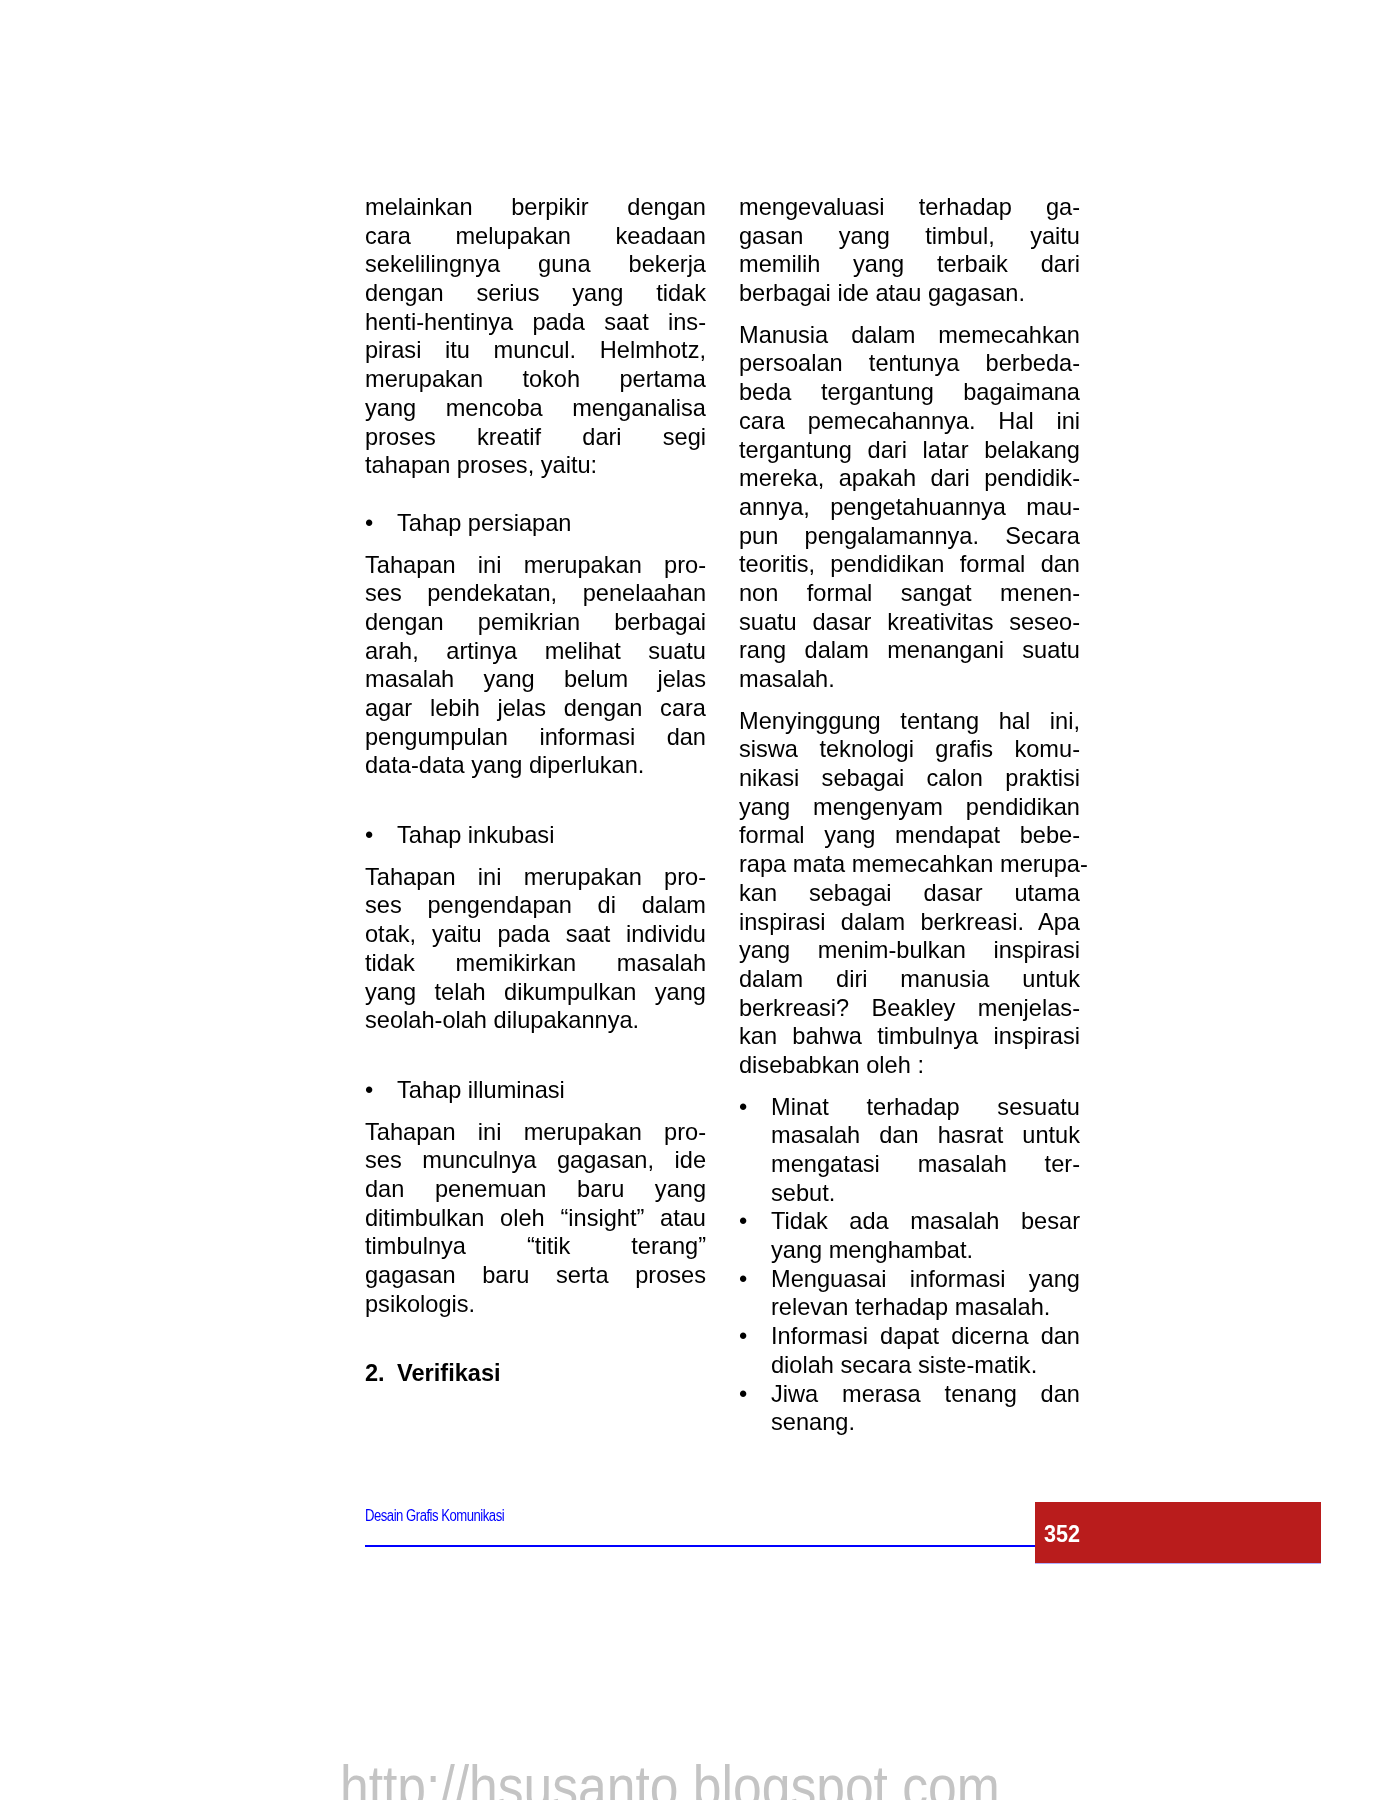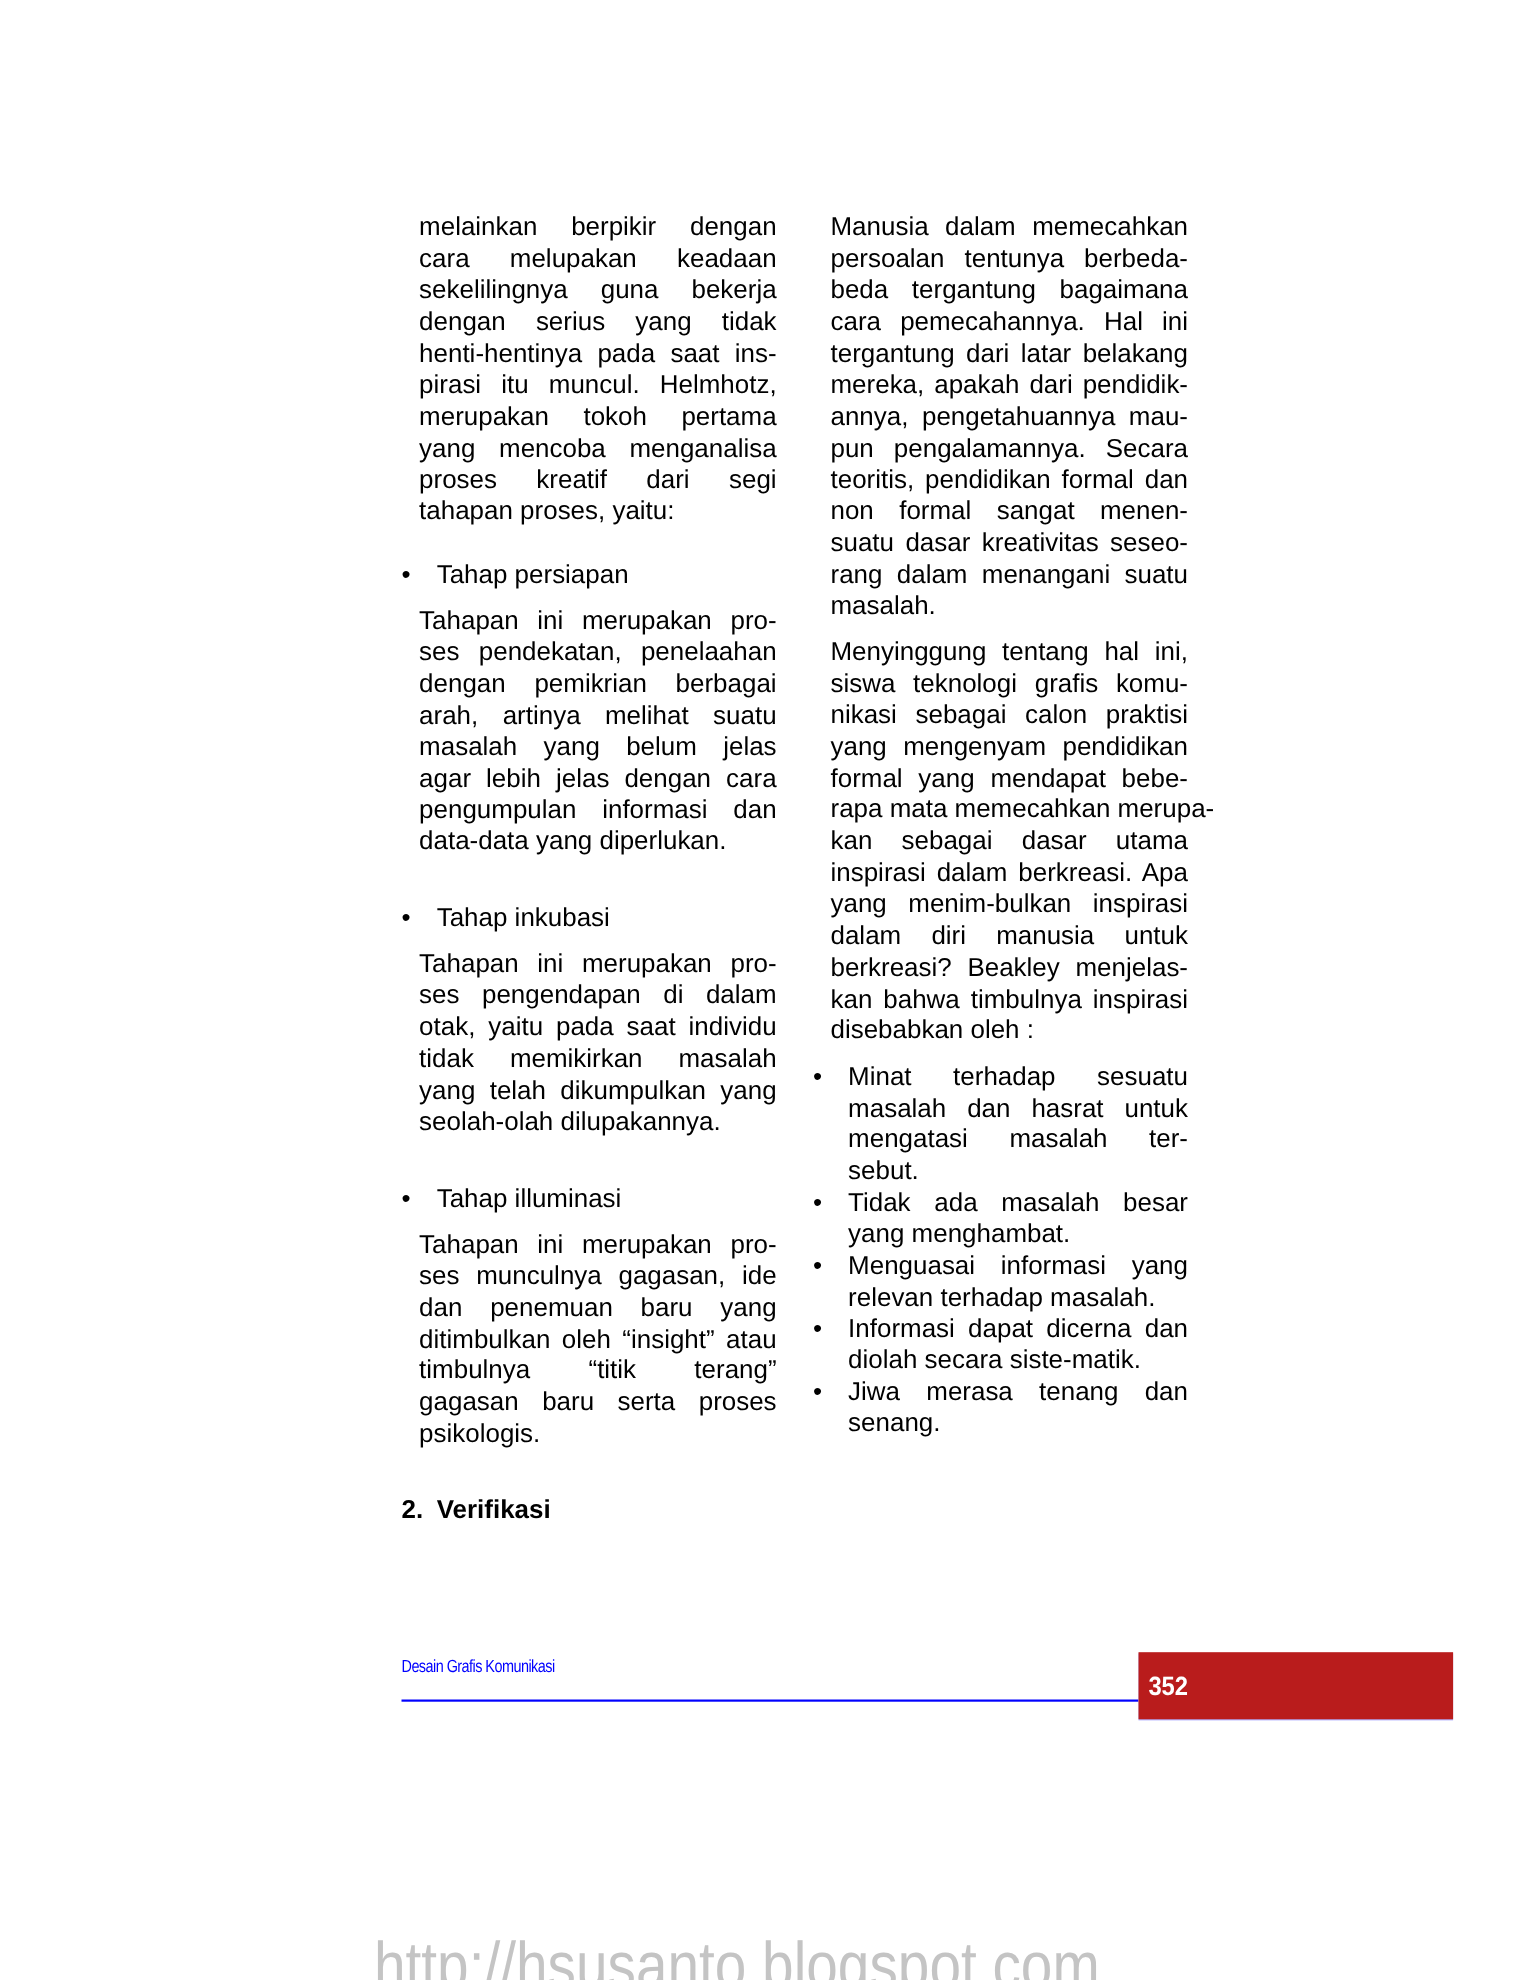--- a/index.html
+++ b/index.html
@@ -4,21 +4,21 @@
 <style>
   html, body { margin:0; padding:0; background:#ffffff; }
   body { width:1390px; height:1800px; position:relative; overflow:hidden;
          font-family:"Liberation Sans", sans-serif; color:#000; }
   .col { position:absolute; top:193px; width:341px; }
   #col-left { left:365px; }
   #col-right { left:739px; }
   .line { font-size:23.6px; line-height:28.7px; height:28.7px; white-space:nowrap;
           text-align:justify; text-align-last:justify; display:block; overflow:visible; }
   .line.last { text-align-last:left; }
-  .para { margin:0 0 13px 16px; }
+  .para { margin:0 0 13px 0; }
   .gap-lg { height:28px; }
   .bullet-head { position:relative; padding-left:32px; margin:0 0 13px 0; }
   .bullet-head .dot { position:absolute; left:0; top:0; font-size:23.6px; line-height:28.7px; }
   .blist { margin:0; padding:0; }
   .bitem { position:relative; padding-left:32px; }
   .bitem .dot { position:absolute; left:0; top:0; font-size:23.6px; line-height:28.7px; }
   .heading { font-weight:bold; font-size:23.6px; line-height:28.7px; margin:0 0 13px 0; }
   .heading .num { display:inline-block; width:32px; }
   #footer-title { position:absolute; left:365px; top:1507px; font-size:16px; color:#0000ff;
                   letter-spacing:-0.6px; transform:scaleX(0.82); transform-origin:left top; }
@@ -92,20 +92,26 @@
     </div>
   <div class="gap-lg"></div>
   <div class="heading">
     <span class="num">2.</span><span>Verifikasi</span>
   </div>
 </div>
 
 <div id="col-right" class="col">
   <div id="right-paras">
       <div class="para">
+        <span class="line">mengevaluasi terhadap ga-</span>
+        <span class="line">gasan yang timbul, yaitu</span>
+        <span class="line">memilih yang terbaik dari</span>
+        <span class="line last">berbagai ide atau gagasan.</span>
+      </div>
+      <div class="para">
         <span class="line">Manusia dalam memecahkan</span>
         <span class="line">persoalan tentunya berbeda-</span>
         <span class="line">beda tergantung bagaimana</span>
         <span class="line">cara pemecahannya. Hal ini</span>
         <span class="line">tergantung dari latar belakang</span>
         <span class="line">mereka, apakah dari pendidik-</span>
         <span class="line">annya, pengetahuannya mau-</span>
         <span class="line">pun pengalamannya. Secara</span>
         <span class="line">teoritis, pendidikan formal dan</span>
         <span class="line">non formal sangat menen-</span>

